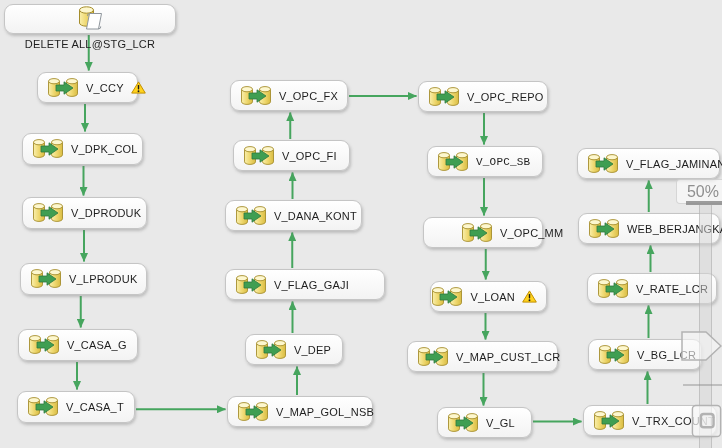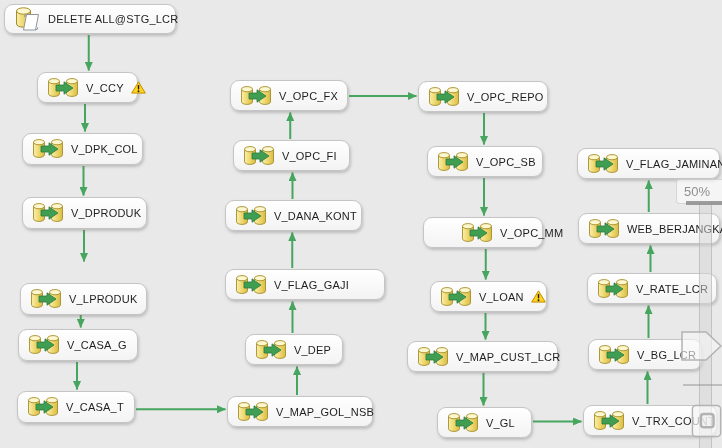--- a/index.html
+++ b/index.html
@@ -18,22 +18,22 @@
   .nlabel{font-size:11px;color:#1e1e1e;white-space:nowrap;letter-spacing:.2px;}
   .node svg{flex:0 0 auto;display:block;}
   
   .ovl{position:absolute;z-index:3;}
   #zoom-tab{
     left:676px;top:179px;width:46px;height:25px;
     background:rgba(255,255,255,.55);
     border:1px solid rgba(175,175,175,.45);border-right:none;
     border-radius:4px 0 0 4px;
     display:flex;align-items:center;justify-content:flex-end;
-    padding-right:12px;box-sizing:border-box;
-    color:#8f8f8f;font-size:13px;
+    padding-right:3px;box-sizing:border-box;
+    color:#8f8f8f;font-size:16px;
   }
   #zoom-slider{left:686px;top:201px;width:36px;height:4px;background:rgba(140,140,140,.85);}
   #v-scroll{
     left:699px;top:205px;width:13px;height:243px;
     background:rgba(214,214,214,.5);
     border-left:1px solid rgba(160,160,160,.45);
     border-right:1px solid rgba(160,160,160,.45);
     box-sizing:border-box;
   }
   #panel-arrow-tab{left:681px;top:327px;}
@@ -80,21 +80,21 @@
       <line x1="485.5" y1="313" x2="485.5" y2="339.5" stroke="#46a55e" stroke-width="2" marker-end="url(#ah)"></line>
       <line x1="483.5" y1="373" x2="483.5" y2="405.5" stroke="#46a55e" stroke-width="2" marker-end="url(#ah)"></line>
       <line x1="533" y1="421.5" x2="581.5" y2="421.5" stroke="#46a55e" stroke-width="2" marker-end="url(#ah)"></line>
       <line x1="647.5" y1="404" x2="647.5" y2="371.5" stroke="#46a55e" stroke-width="2" marker-end="url(#ah)"></line>
       <line x1="648.5" y1="338" x2="648.5" y2="305.5" stroke="#46a55e" stroke-width="2" marker-end="url(#ah)"></line>
       <line x1="650.5" y1="272" x2="650.5" y2="245.5" stroke="#46a55e" stroke-width="2" marker-end="url(#ah)"></line>
       <line x1="648.75" y1="212" x2="648.75" y2="180.5" stroke="#46a55e" stroke-width="2" marker-end="url(#ah)"></line>
     </svg>
 
   <div id="node-layer">
-      <div class="node" style="left: 4px; top: 4px; width: 172px; height: 30px;">
+      <div class="node" style="left: 4px; top: 4px; width: 172px; height: 30px; flex-direction: column;">
         <svg width="27" height="26" viewBox="0 0 27 26">
       <g stroke="#a58d2c" stroke-width="1">
         <path d="M2.5,5 v13 a7,3.2 0 0 0 14,0 V5" fill="url(#goldGrad)"></path>
         <ellipse cx="9.5" cy="5" rx="7" ry="3.2" fill="#fdf7ce"></ellipse>
       </g>
       <g stroke="#8f969c" stroke-width="1" fill="#ffffff">
         <polygon points="12.5,8.5 24.5,8.5 21.5,24 9.5,24"></polygon>
         <path d="M12.5,8.5 q-2.6,0.4 -2,2.4 M21.5,24 q2.8,-0.5 2.2,-2.6" fill="none"></path>
       </g>
     </svg>
@@ -140,21 +140,21 @@
     <ellipse cx="7" cy="4.2" rx="5.5" ry="2.6" fill="#fdf7ce"></ellipse>
           </g>
           <g transform="translate(18,0)" stroke="#a58d2c" stroke-width="0.9">
     <path d="M1.5,4.2 v12.6 a5.5,2.6 0 0 0 11,0 V4.2" fill="url(#goldGrad)"></path>
     <ellipse cx="7" cy="4.2" rx="5.5" ry="2.6" fill="#fdf7ce"></ellipse>
           </g>
       <polygon points="9,8 17,8 17,4.8 26,11 17,17.2 17,14 9,14" fill="#3f9e52" stroke="#2e7a3e" stroke-width="0.8"></polygon>
     </svg>
         <span class="nlabel">V_DPRODUK</span>
       </div>
-      <div class="node" style="left: 20px; top: 263px; width: 127px; height: 32px; margin-top: 20px;">
+      <div class="node" style="left: 20px; top: 263px; width: 127px; height: 32px;">
         <svg width="32" height="22" viewBox="0 0 32 22">
       <g transform="translate(0,0)" stroke="#a58d2c" stroke-width="0.9">
     <path d="M1.5,4.2 v12.6 a5.5,2.6 0 0 0 11,0 V4.2" fill="url(#goldGrad)"></path>
     <ellipse cx="7" cy="4.2" rx="5.5" ry="2.6" fill="#fdf7ce"></ellipse>
           </g>
           <g transform="translate(18,0)" stroke="#a58d2c" stroke-width="0.9">
     <path d="M1.5,4.2 v12.6 a5.5,2.6 0 0 0 11,0 V4.2" fill="url(#goldGrad)"></path>
     <ellipse cx="7" cy="4.2" rx="5.5" ry="2.6" fill="#fdf7ce"></ellipse>
           </g>
       <polygon points="9,8 17,8 17,4.8 26,11 17,17.2 17,14 9,14" fill="#3f9e52" stroke="#2e7a3e" stroke-width="0.8"></polygon>
@@ -280,21 +280,21 @@
     <ellipse cx="7" cy="4.2" rx="5.5" ry="2.6" fill="#fdf7ce"></ellipse>
           </g>
           <g transform="translate(18,0)" stroke="#a58d2c" stroke-width="0.9">
     <path d="M1.5,4.2 v12.6 a5.5,2.6 0 0 0 11,0 V4.2" fill="url(#goldGrad)"></path>
     <ellipse cx="7" cy="4.2" rx="5.5" ry="2.6" fill="#fdf7ce"></ellipse>
           </g>
       <polygon points="9,8 17,8 17,4.8 26,11 17,17.2 17,14 9,14" fill="#3f9e52" stroke="#2e7a3e" stroke-width="0.8"></polygon>
     </svg>
         <span class="nlabel">V_OPC_REPO</span>
       </div>
-      <div class="node" style="left: 427px; top: 146px; width: 116px; height: 31px;">
+      <div class="node" style="left: 427px; top: 146px; width: 116px; height: 31px; font-family: Liberation Mono, monospace;">
         <svg width="32" height="22" viewBox="0 0 32 22">
       <g transform="translate(0,0)" stroke="#a58d2c" stroke-width="0.9">
     <path d="M1.5,4.2 v12.6 a5.5,2.6 0 0 0 11,0 V4.2" fill="url(#goldGrad)"></path>
     <ellipse cx="7" cy="4.2" rx="5.5" ry="2.6" fill="#fdf7ce"></ellipse>
           </g>
           <g transform="translate(18,0)" stroke="#a58d2c" stroke-width="0.9">
     <path d="M1.5,4.2 v12.6 a5.5,2.6 0 0 0 11,0 V4.2" fill="url(#goldGrad)"></path>
     <ellipse cx="7" cy="4.2" rx="5.5" ry="2.6" fill="#fdf7ce"></ellipse>
           </g>
       <polygon points="9,8 17,8 17,4.8 26,11 17,17.2 17,14 9,14" fill="#3f9e52" stroke="#2e7a3e" stroke-width="0.8"></polygon>
@@ -308,21 +308,21 @@
     <ellipse cx="7" cy="4.2" rx="5.5" ry="2.6" fill="#fdf7ce"></ellipse>
           </g>
           <g transform="translate(18,0)" stroke="#a58d2c" stroke-width="0.9">
     <path d="M1.5,4.2 v12.6 a5.5,2.6 0 0 0 11,0 V4.2" fill="url(#goldGrad)"></path>
     <ellipse cx="7" cy="4.2" rx="5.5" ry="2.6" fill="#fdf7ce"></ellipse>
           </g>
       <polygon points="9,8 17,8 17,4.8 26,11 17,17.2 17,14 9,14" fill="#3f9e52" stroke="#2e7a3e" stroke-width="0.8"></polygon>
     </svg>
         <span class="nlabel">V_OPC_MM</span>
       </div>
-      <div class="node" style="left: 430px; top: 281px; width: 117px; height: 31px;">
+      <div class="node" style="left: 430px; top: 281px; width: 117px; height: 31px; justify-content: flex-end;">
         <svg width="32" height="22" viewBox="0 0 32 22">
       <g transform="translate(0,0)" stroke="#a58d2c" stroke-width="0.9">
     <path d="M1.5,4.2 v12.6 a5.5,2.6 0 0 0 11,0 V4.2" fill="url(#goldGrad)"></path>
     <ellipse cx="7" cy="4.2" rx="5.5" ry="2.6" fill="#fdf7ce"></ellipse>
           </g>
           <g transform="translate(18,0)" stroke="#a58d2c" stroke-width="0.9">
     <path d="M1.5,4.2 v12.6 a5.5,2.6 0 0 0 11,0 V4.2" fill="url(#goldGrad)"></path>
     <ellipse cx="7" cy="4.2" rx="5.5" ry="2.6" fill="#fdf7ce"></ellipse>
           </g>
       <polygon points="9,8 17,8 17,4.8 26,11 17,17.2 17,14 9,14" fill="#3f9e52" stroke="#2e7a3e" stroke-width="0.8"></polygon>

